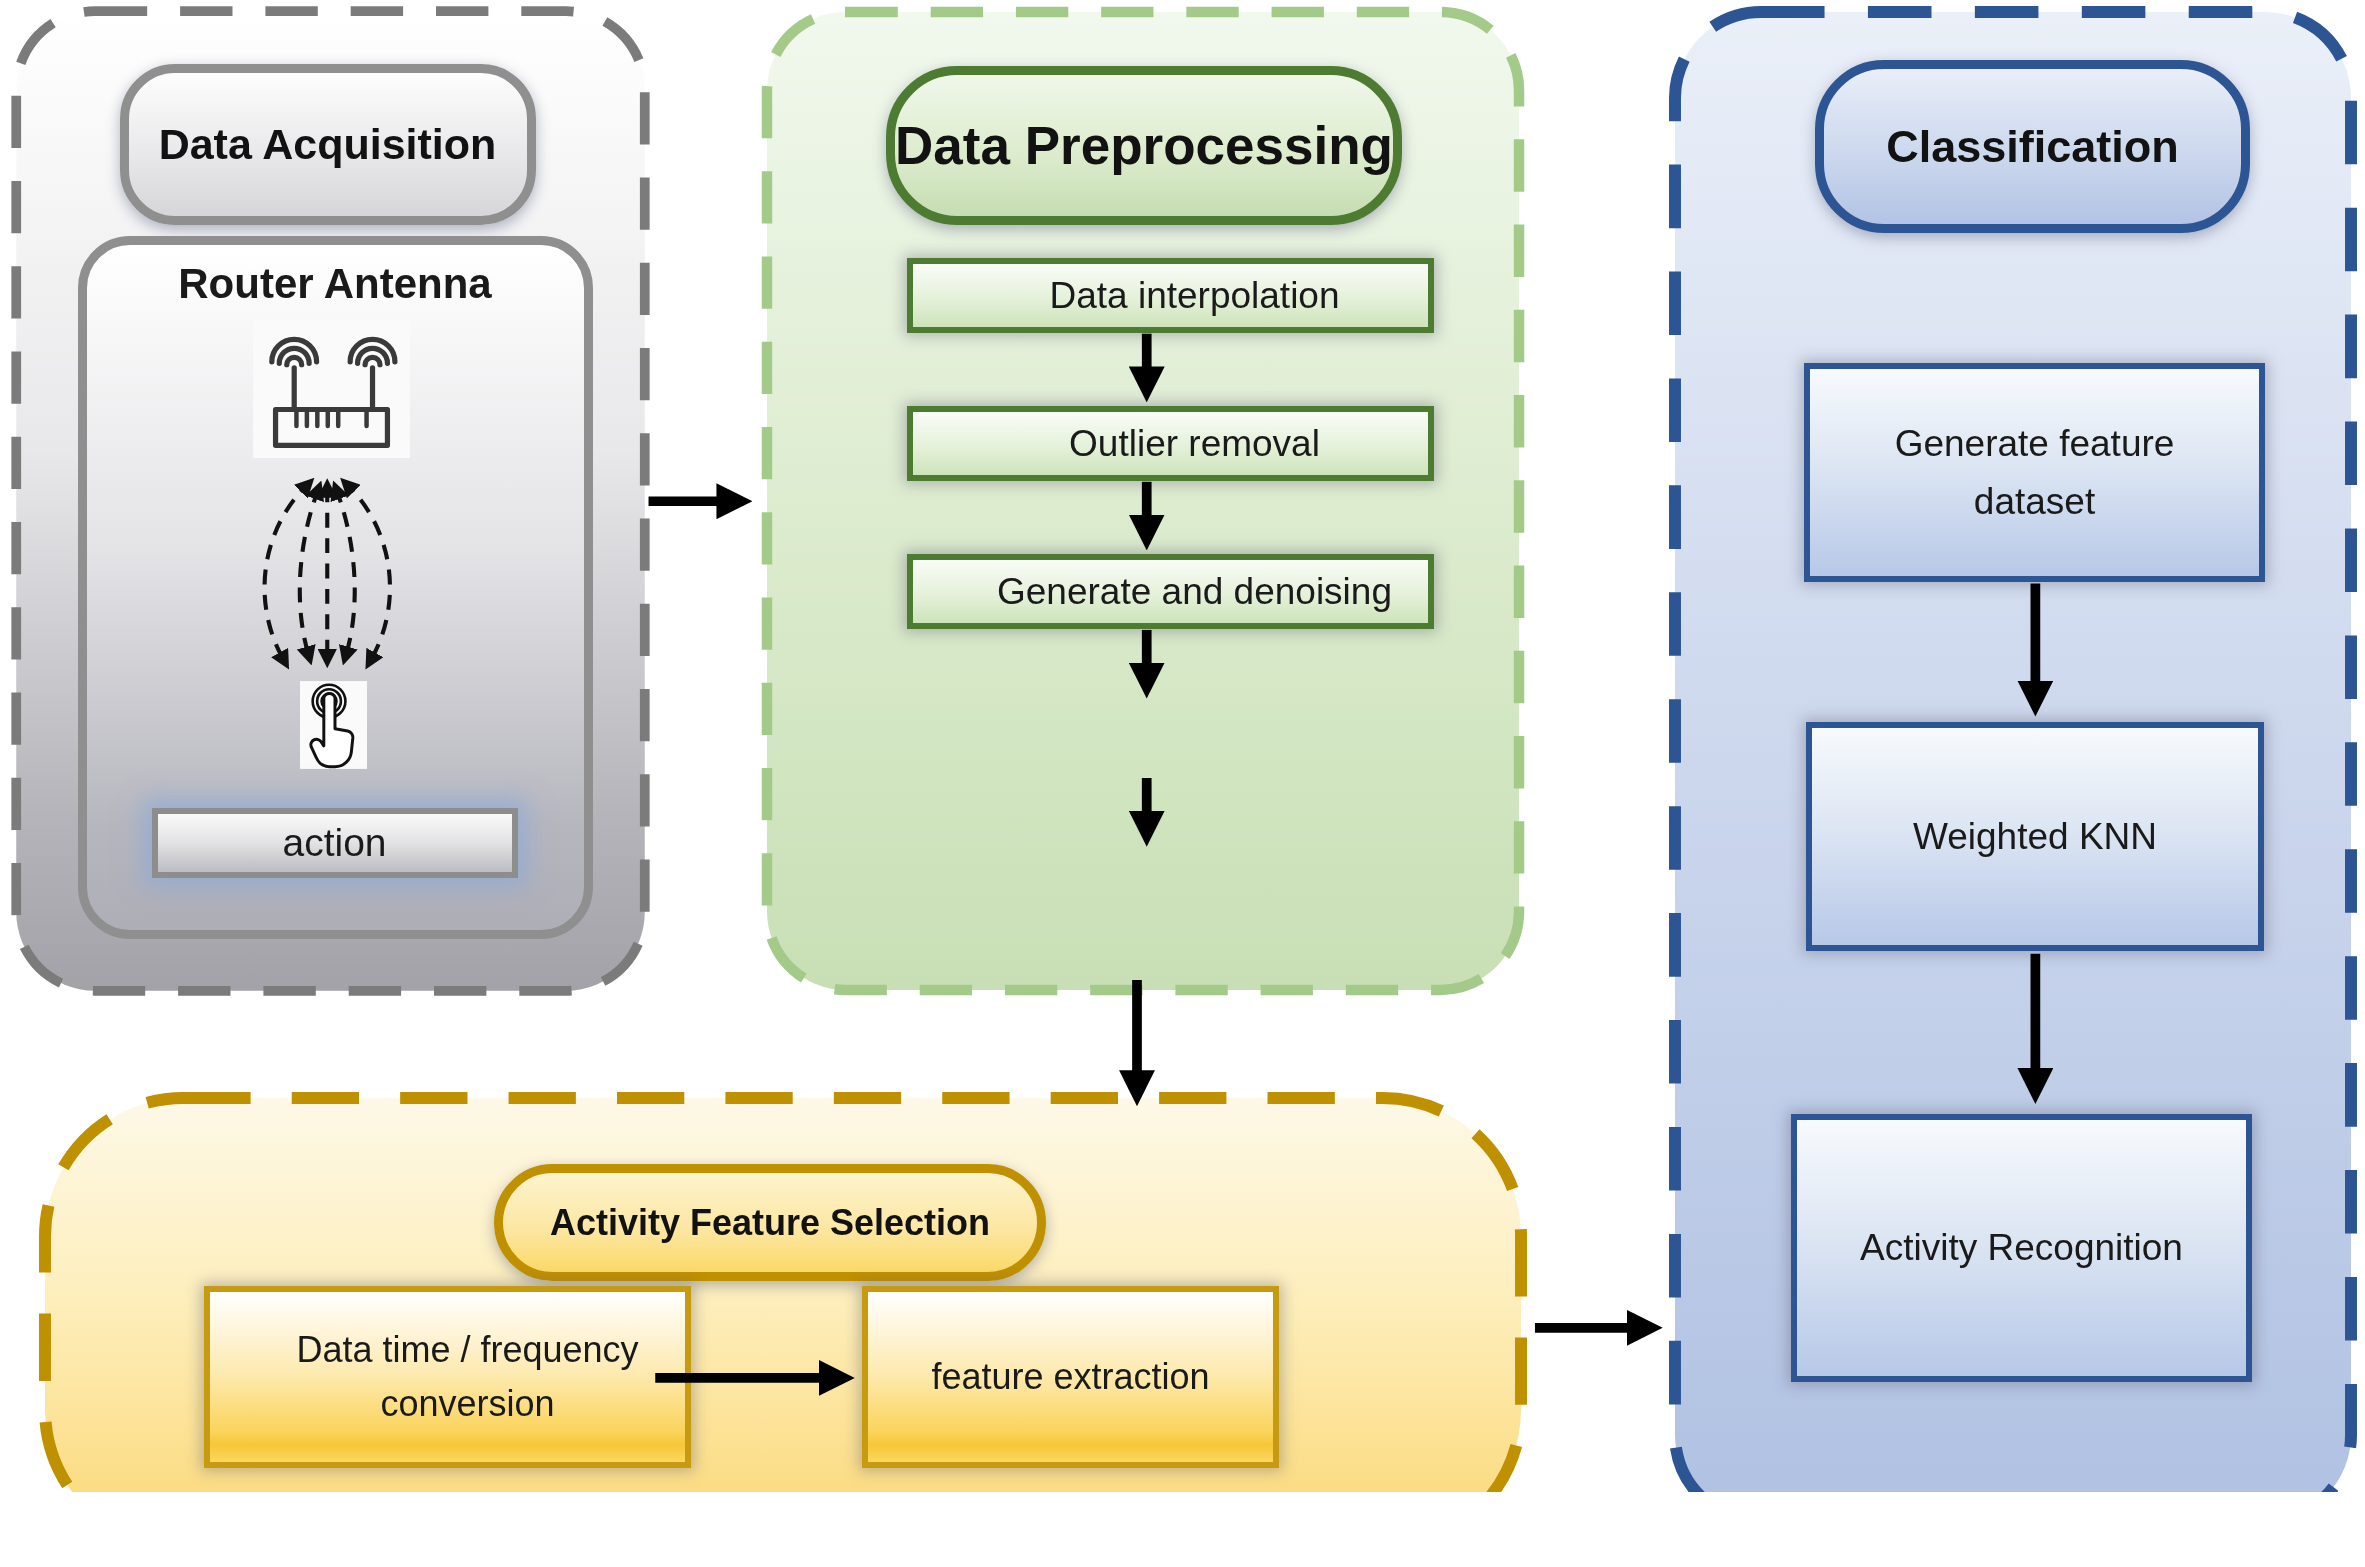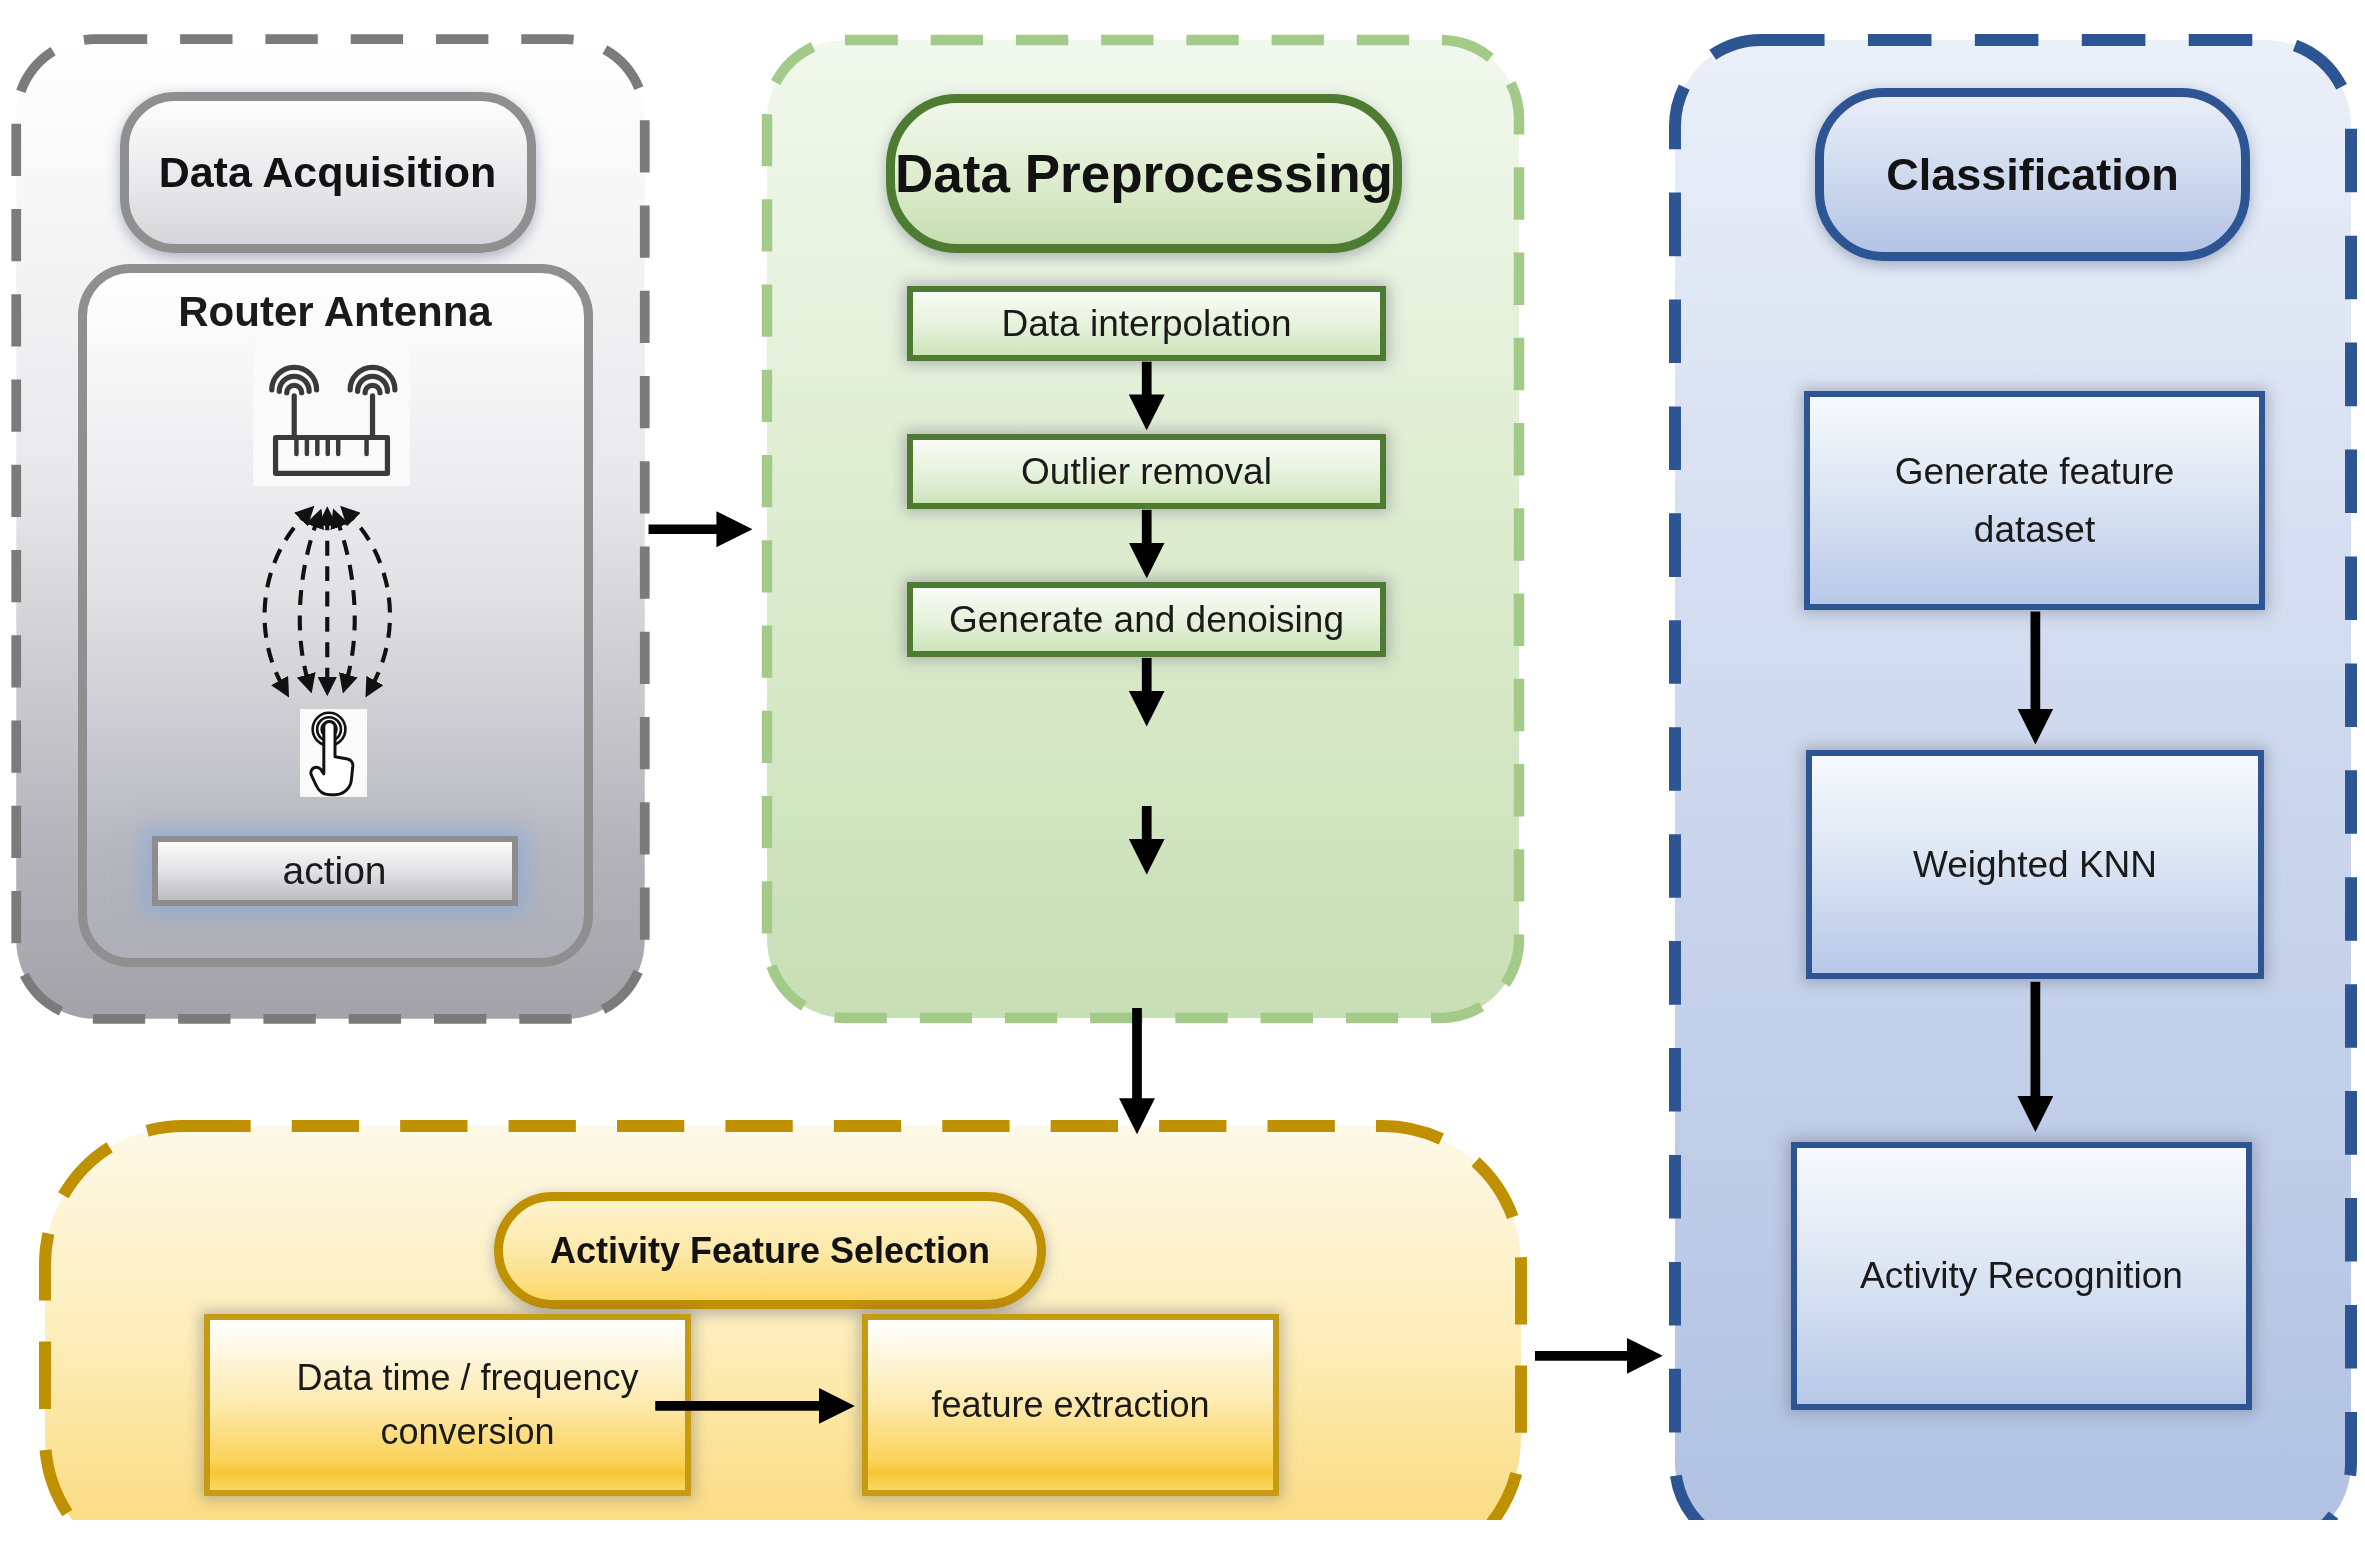--- a/index.html
+++ b/index.html
@@ -1,18 +1,18 @@
 <!DOCTYPE html>
 <html style="font-size:12px"><head>
 <meta charset="utf-8">
 <style>
   html,body{margin:0;padding:0;background:#ffffff;}
   #canvas{
     position:relative;width:2366px;height:1492px;background:#ffffff;overflow:hidden;
-    font-family:"Liberation Sans","DejaVu Sans",sans-serif;color:#1a1a1a;margin-top:28px;
+    font-family:"Liberation Sans","DejaVu Sans",sans-serif;color:#1a1a1a;
   }
   .panel{position:absolute;}
   .pborder{position:absolute;left:0;top:0;width:100%;height:100%;display:block;}
   .pchild{position:absolute;z-index:2;}
   .titlebox{
     display:flex;align-items:center;justify-content:center;text-align:center;
     font-weight:bold;color:#121212;box-shadow:0 4.5px 13.5px rgba(90,100,130,.45);
   }
   .stepbox{
     display:flex;align-items:center;justify-content:center;text-align:center;
@@ -25,21 +25,21 @@
     background:linear-gradient(#ffffff,#e3e3e6 45%,#b6b6be 85%,#aeaeb6);}
   .routerlabel{font-weight:bold;font-size:42px;text-align:center;}
   .actionbox{border:6.7px solid #8d8d8d;
     background:linear-gradient(#fafafa,#e2e2e4 50%,#bcbcc2);
     display:flex;align-items:center;justify-content:center;font-size:39px;
     box-shadow:0 0 22.4px 9px rgba(140,170,215,.75);}
   
   .t-green{border:9.7px solid #4d7b31;border-radius:71px;
     background:linear-gradient(#f0f7ea,#ddecce 55%,#c6ddb1);font-size:53px;}
   .g-box{border:6px solid #4d7b31;font-size:37px;
-    background:linear-gradient(#f9fcf7,#e5f1da 55%,#cde4ba);}
+    background:linear-gradient(#f9fcf7,#e5f1da 55%,#cde4ba);padding-left:48px;}
   
   .t-gold{border:9.7px solid #bf9000;border-radius:60px;
     background:linear-gradient(#fdf3cd,#fce7a4 55%,#fbd968);font-size:36px;}
   .y-box{border:6.7px solid #c79b11;font-size:36px;line-height:1.5;
     background:linear-gradient(#ffffff,#fdeab0 48%,#fbd45c 82%,#f6c637 90%,#fcd75f);}
   
   .t-blue{border:9.7px solid #2d5493;border-radius:69px;
     background:linear-gradient(#e9eef8,#ccd8ee 55%,#b2c3e4);font-size:45px;}
   .b-box{border:6.7px solid #2d5493;font-size:37px;line-height:1.55;
     background:linear-gradient(#f7fafd,#dde6f3 45%,#b7c8e8);}

